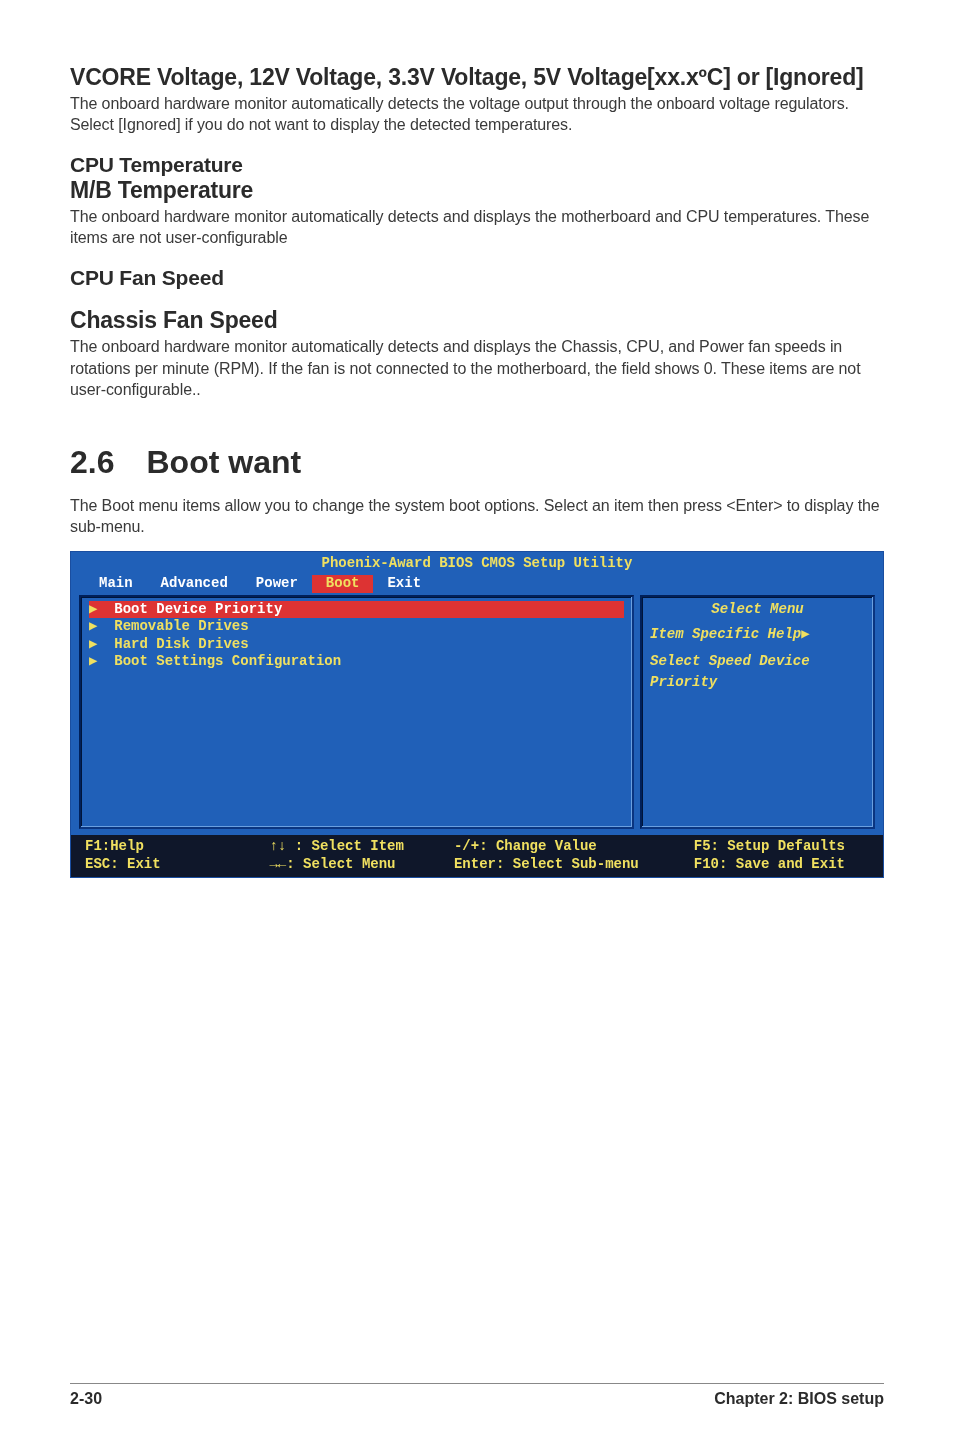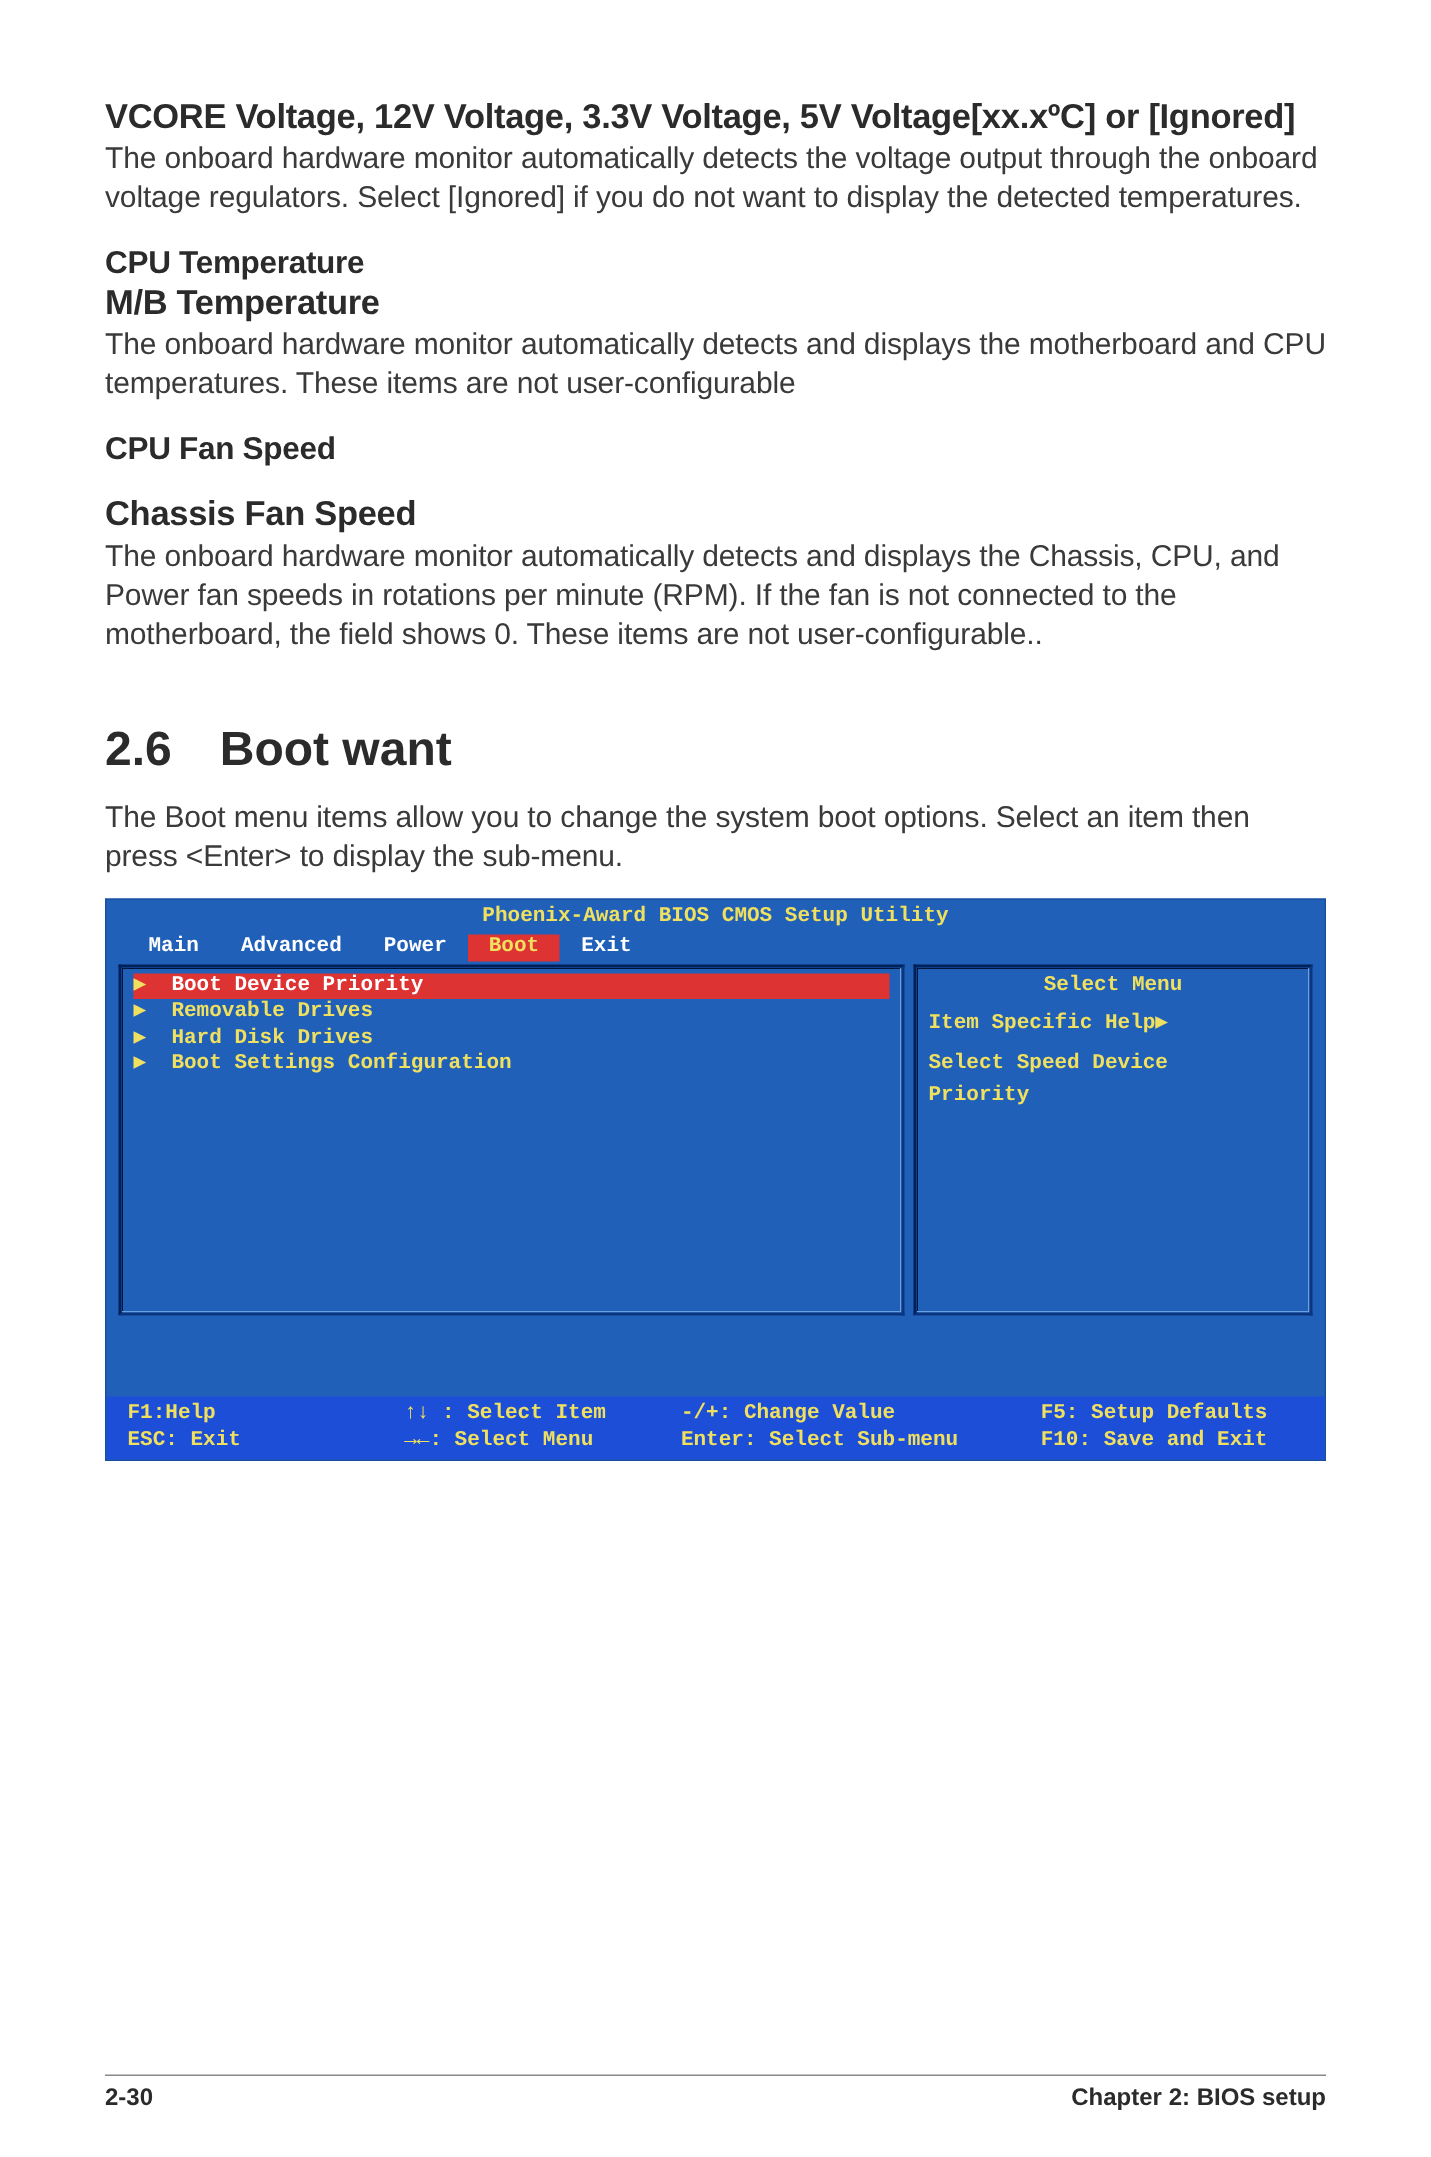--- a/index.html
+++ b/index.html
@@ -25,21 +25,21 @@
   }
   h3.subheading {
     font-size: 21px;
     font-weight: bold;
     color: #2b2b2b;
     margin-top: 18px;
     margin-bottom: 0px;
     letter-spacing: -0.2px;
   }
   p.body-text {
-    font-size: 20px;
+    font-size: 16px;
     line-height: 1.32;
     color: #3a3a3a;
     margin-bottom: 4px;
     letter-spacing: -0.1px;
   }
   h1.chapter-title {
     font-size: 32px;
     font-weight: bold;
     color: #2b2b2b;
     margin-top: 44px;
@@ -80,40 +80,39 @@
     min-height: 240px;
   }
   .bios-panel {
     border: 2px solid #0a3580;
     border-top-color: #00205a;
     border-left-color: #00205a;
     box-shadow: inset -1px -1px 0 #6aa0e0, inset 1px 1px 0 #00153a;
     padding: 4px 8px;
   }
   .bios-left { flex: 1; }
-  .bios-right { width: 266px; }
+  .bios-right { width: 235px; font-style: italic; }
   .bios-item { white-space: pre; color: #f0e060; }
   .bios-item .arrow { color: #f0e060; }
   .bios-item.hl { background: #d33; color: #fff; }
   .bios-right-title {
     text-align: center;
     color: #f0e060;
     margin-bottom: 6px;
   }
   .bios-help {
     color: #f0e060;
     line-height: 1.5;
   }
   .bios-footer {
-    background: #1d4ed8;
+    background: #0f172a;
     display: flex;
     padding: 2px 14px 4px 14px;
     color: #f0e060;
     line-height: 1.3;
-    margin-top: 48px;
   }
   .bios-footer-col { flex: 1; white-space: pre; }
   hr.page-rule {
     border: none;
     border-top: 1px solid #888;
     margin-top: 120px;
     margin-bottom: 6px;
   }
   .footer-row {
     display: flex;

